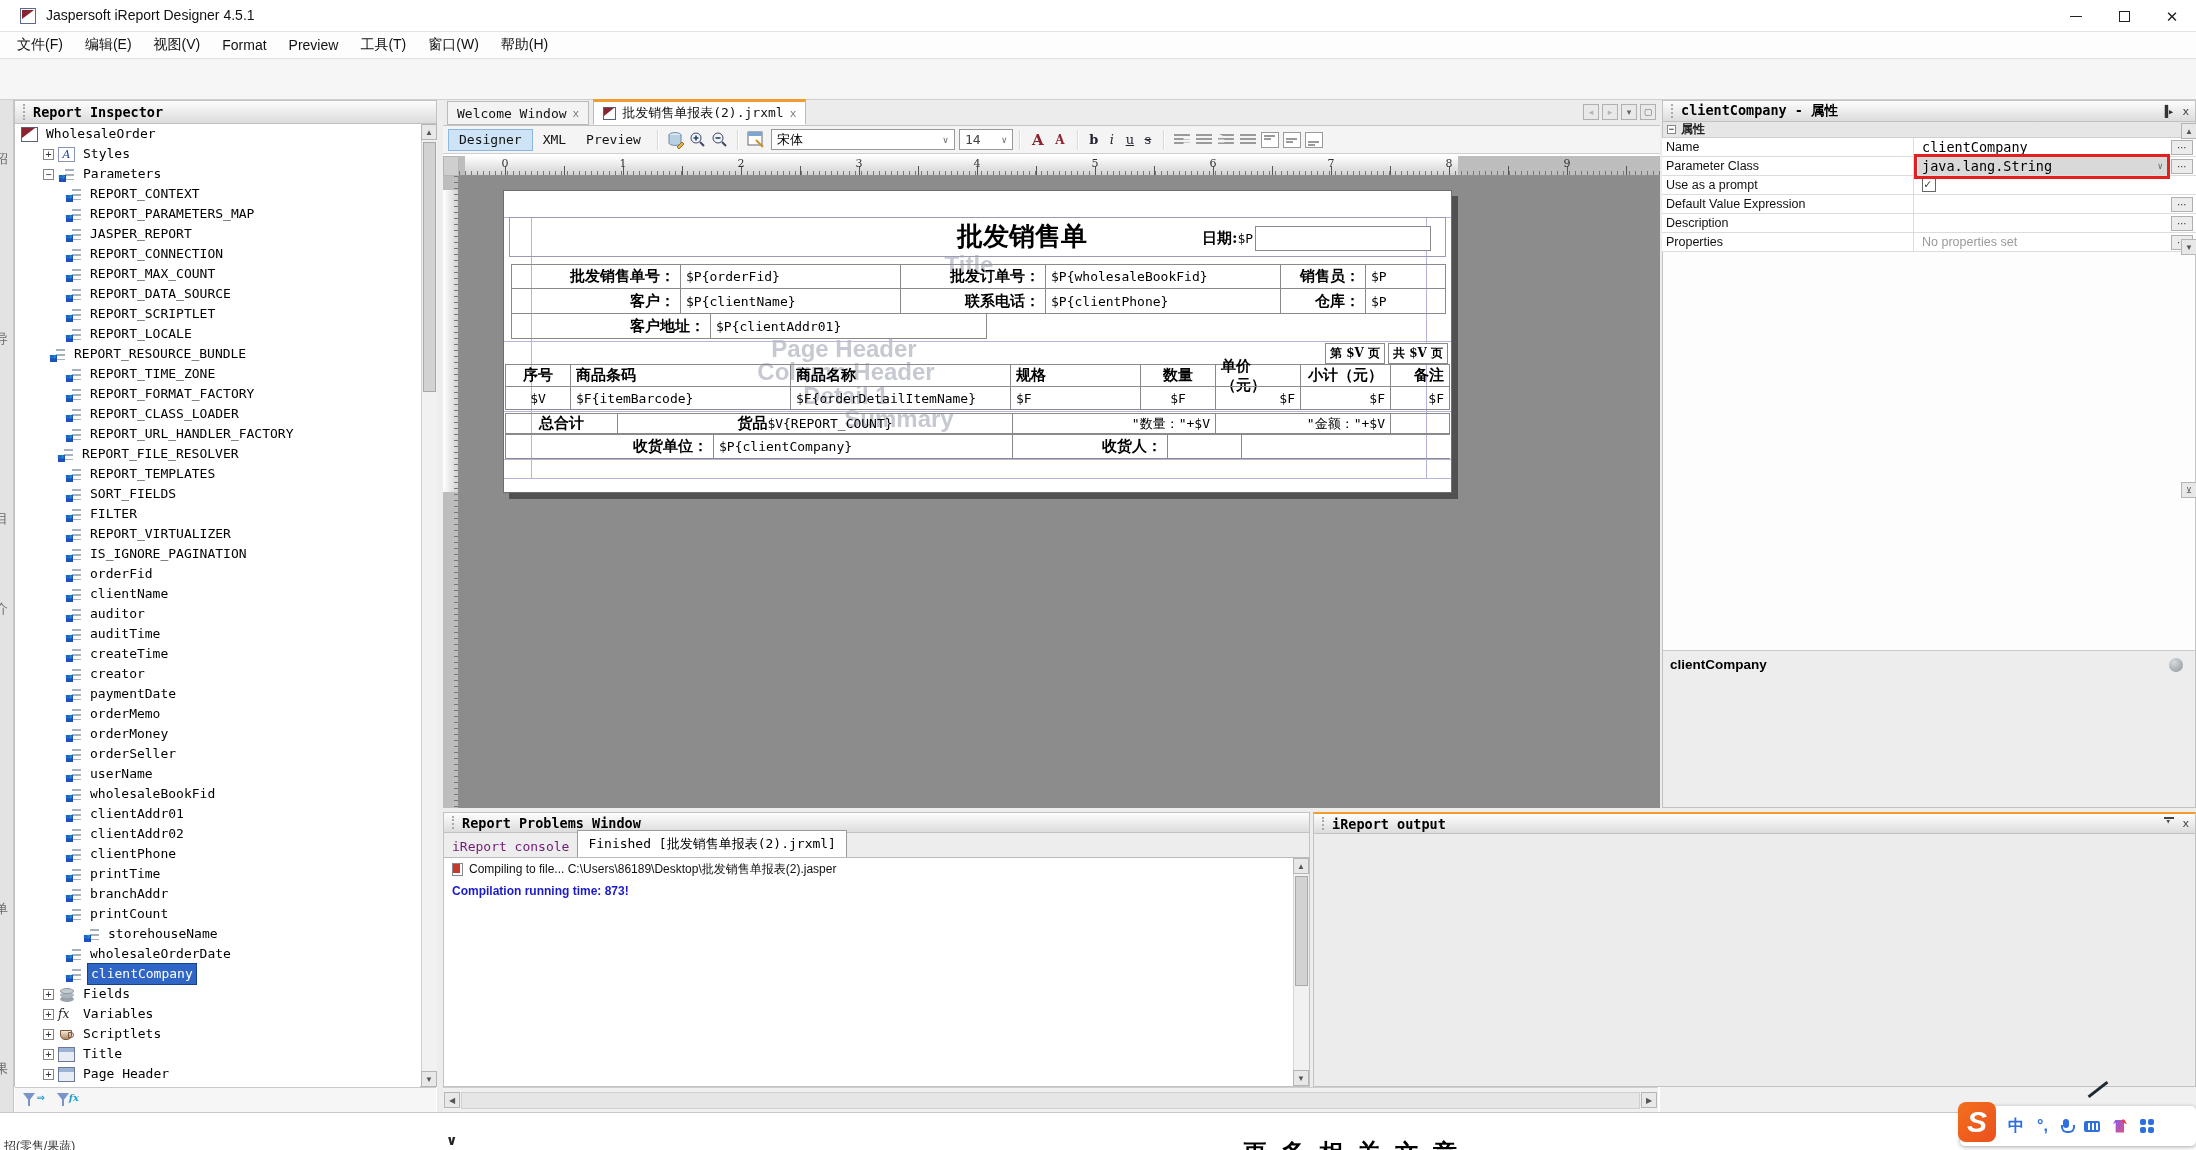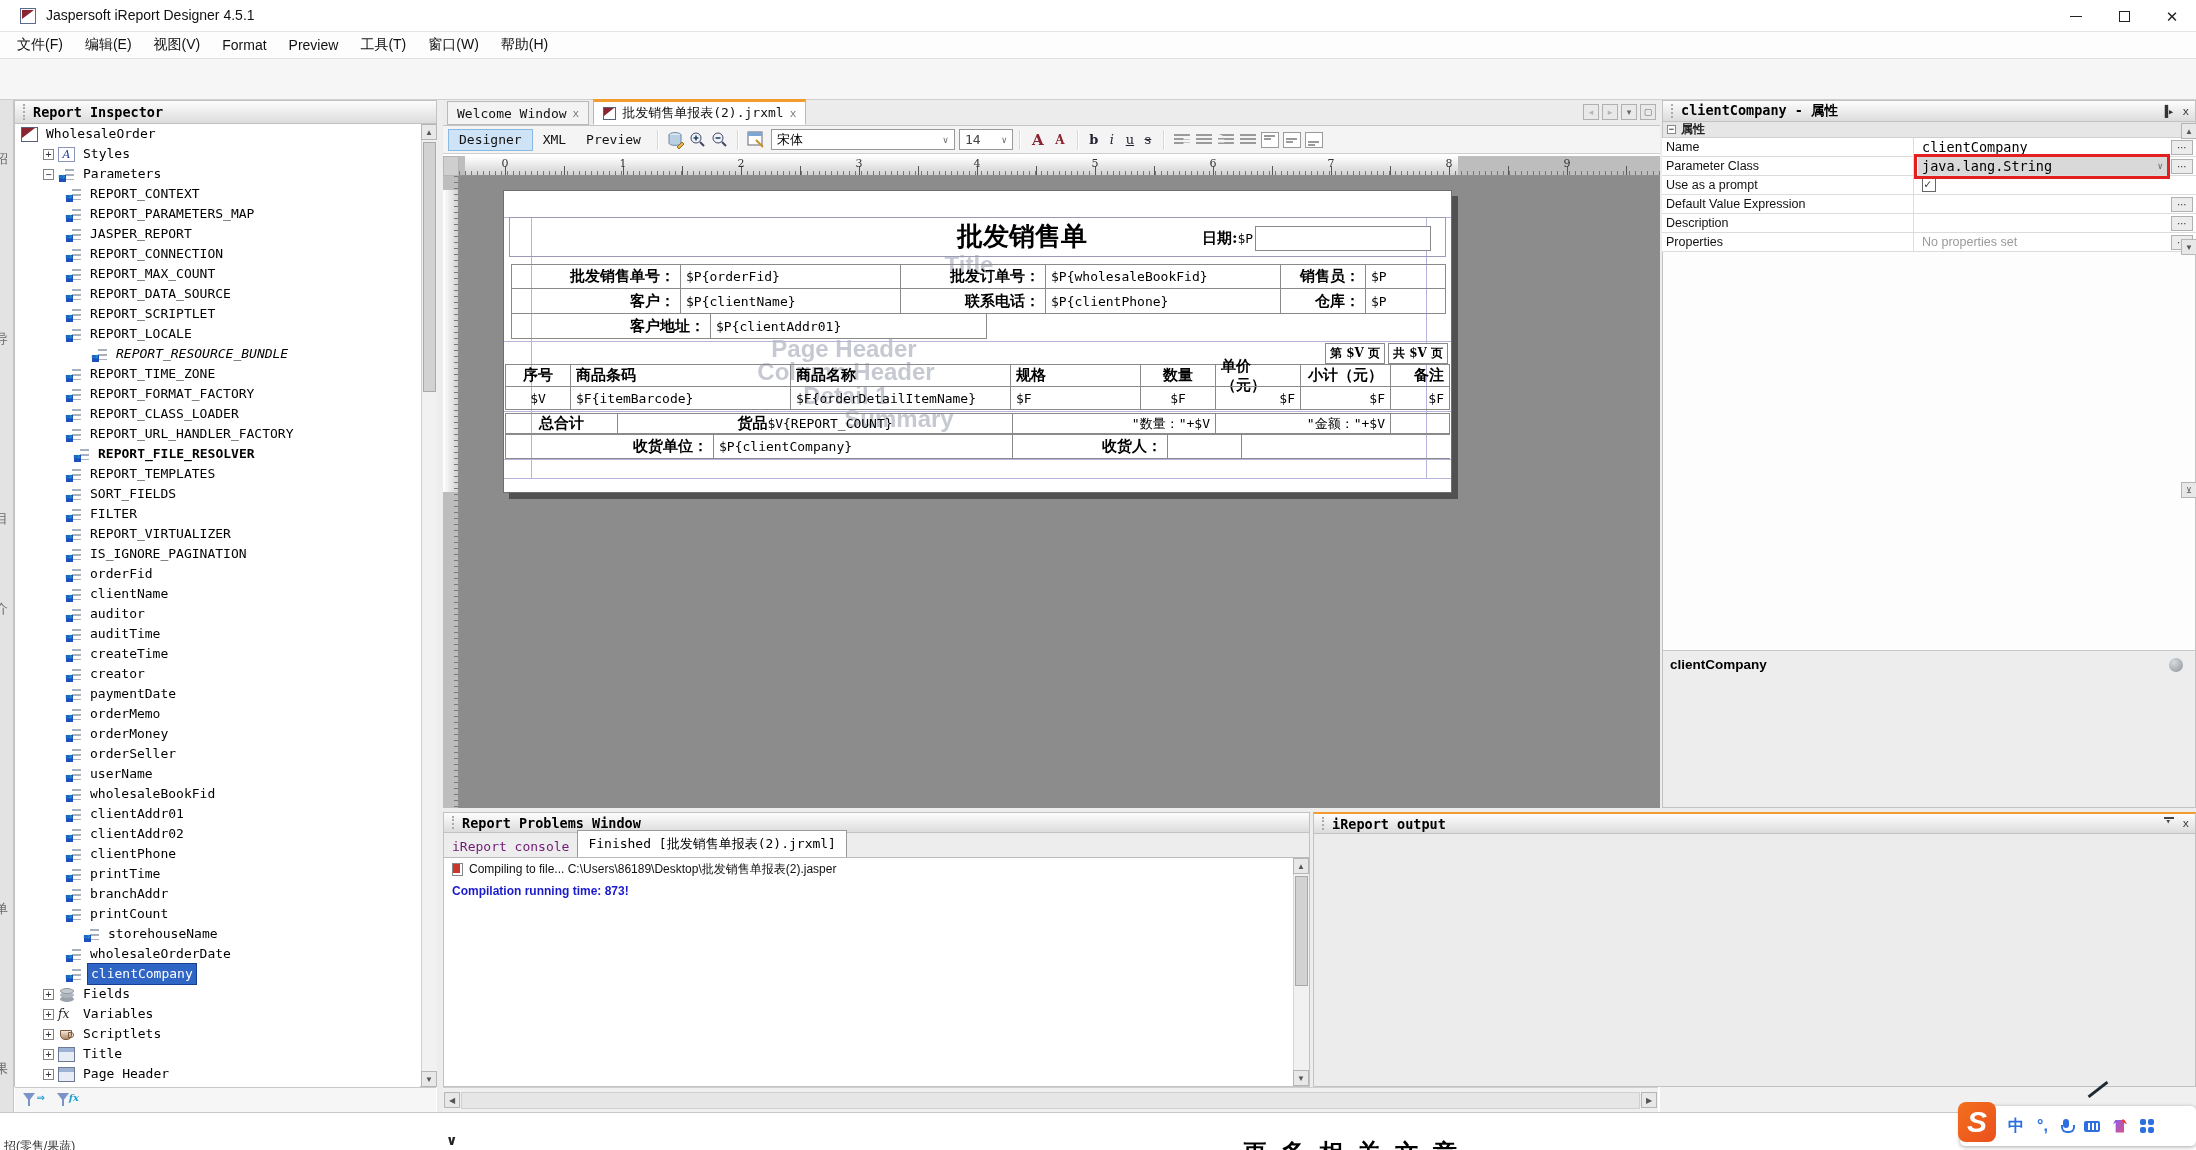--- a/index.html
+++ b/index.html
@@ -350,21 +350,21 @@
           <i></i>
         </span>
         <span class="tlabel">REPORT_SCRIPTLET</span>
       </div>
       <div class="trow" style="padding-left: 50px;">
         <span class="ti ti-param">
           <i></i>
         </span>
         <span class="tlabel">REPORT_LOCALE</span>
       </div>
-      <div class="trow" style="padding-left: 76px; font-style: italic;">
+      <div class="trow" style="padding-left: 34px;">
         <span class="ti ti-param">
           <i></i>
         </span>
         <span class="tlabel">REPORT_RESOURCE_BUNDLE</span>
       </div>
       <div class="trow" style="padding-left: 50px;">
         <span class="ti ti-param">
           <i></i>
         </span>
         <span class="tlabel">REPORT_TIME_ZONE</span>
@@ -380,21 +380,21 @@
           <i></i>
         </span>
         <span class="tlabel">REPORT_CLASS_LOADER</span>
       </div>
       <div class="trow" style="padding-left: 50px;">
         <span class="ti ti-param">
           <i></i>
         </span>
         <span class="tlabel">REPORT_URL_HANDLER_FACTORY</span>
       </div>
-      <div class="trow" style="padding-left: 58px; font-weight: bold;">
+      <div class="trow" style="padding-left: 42px;">
         <span class="ti ti-param">
           <i></i>
         </span>
         <span class="tlabel">REPORT_FILE_RESOLVER</span>
       </div>
       <div class="trow" style="padding-left: 50px;">
         <span class="ti ti-param">
           <i></i>
         </span>
         <span class="tlabel">REPORT_TEMPLATES</span>

